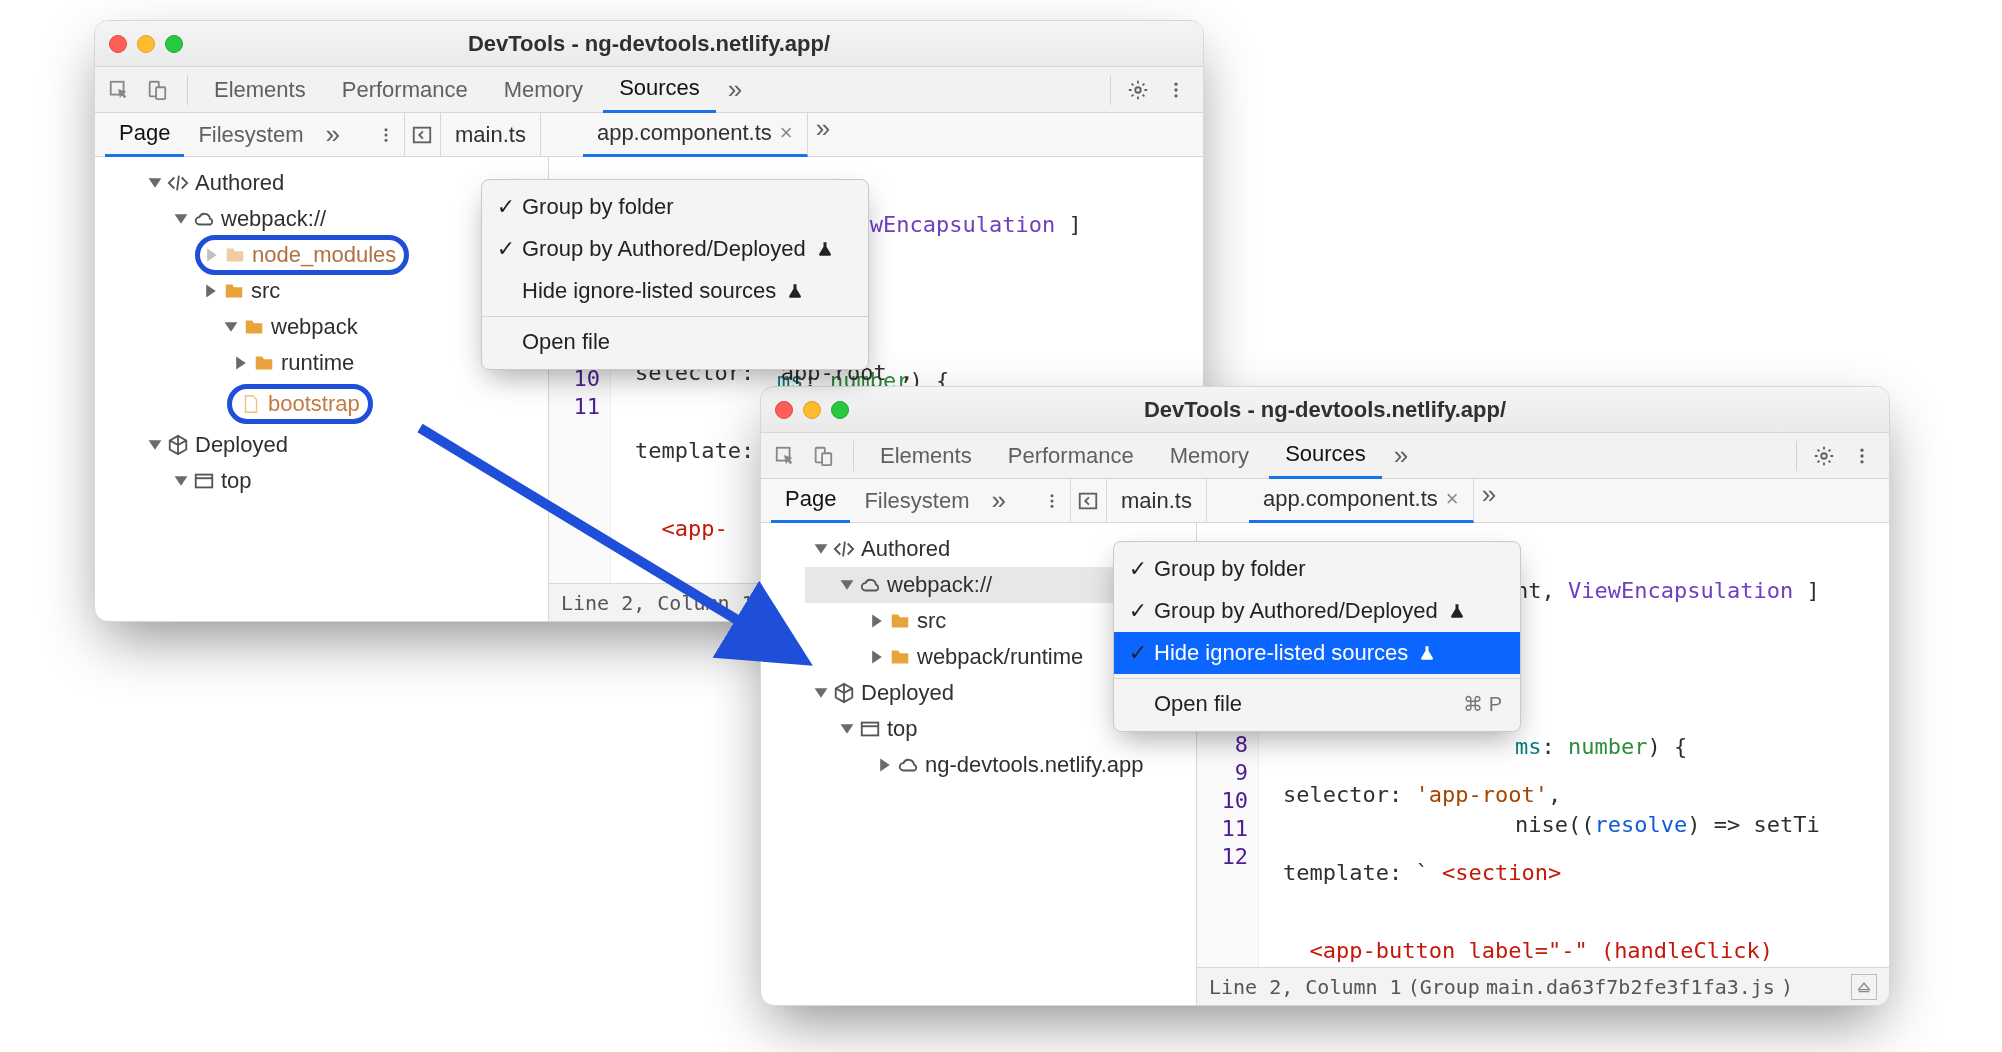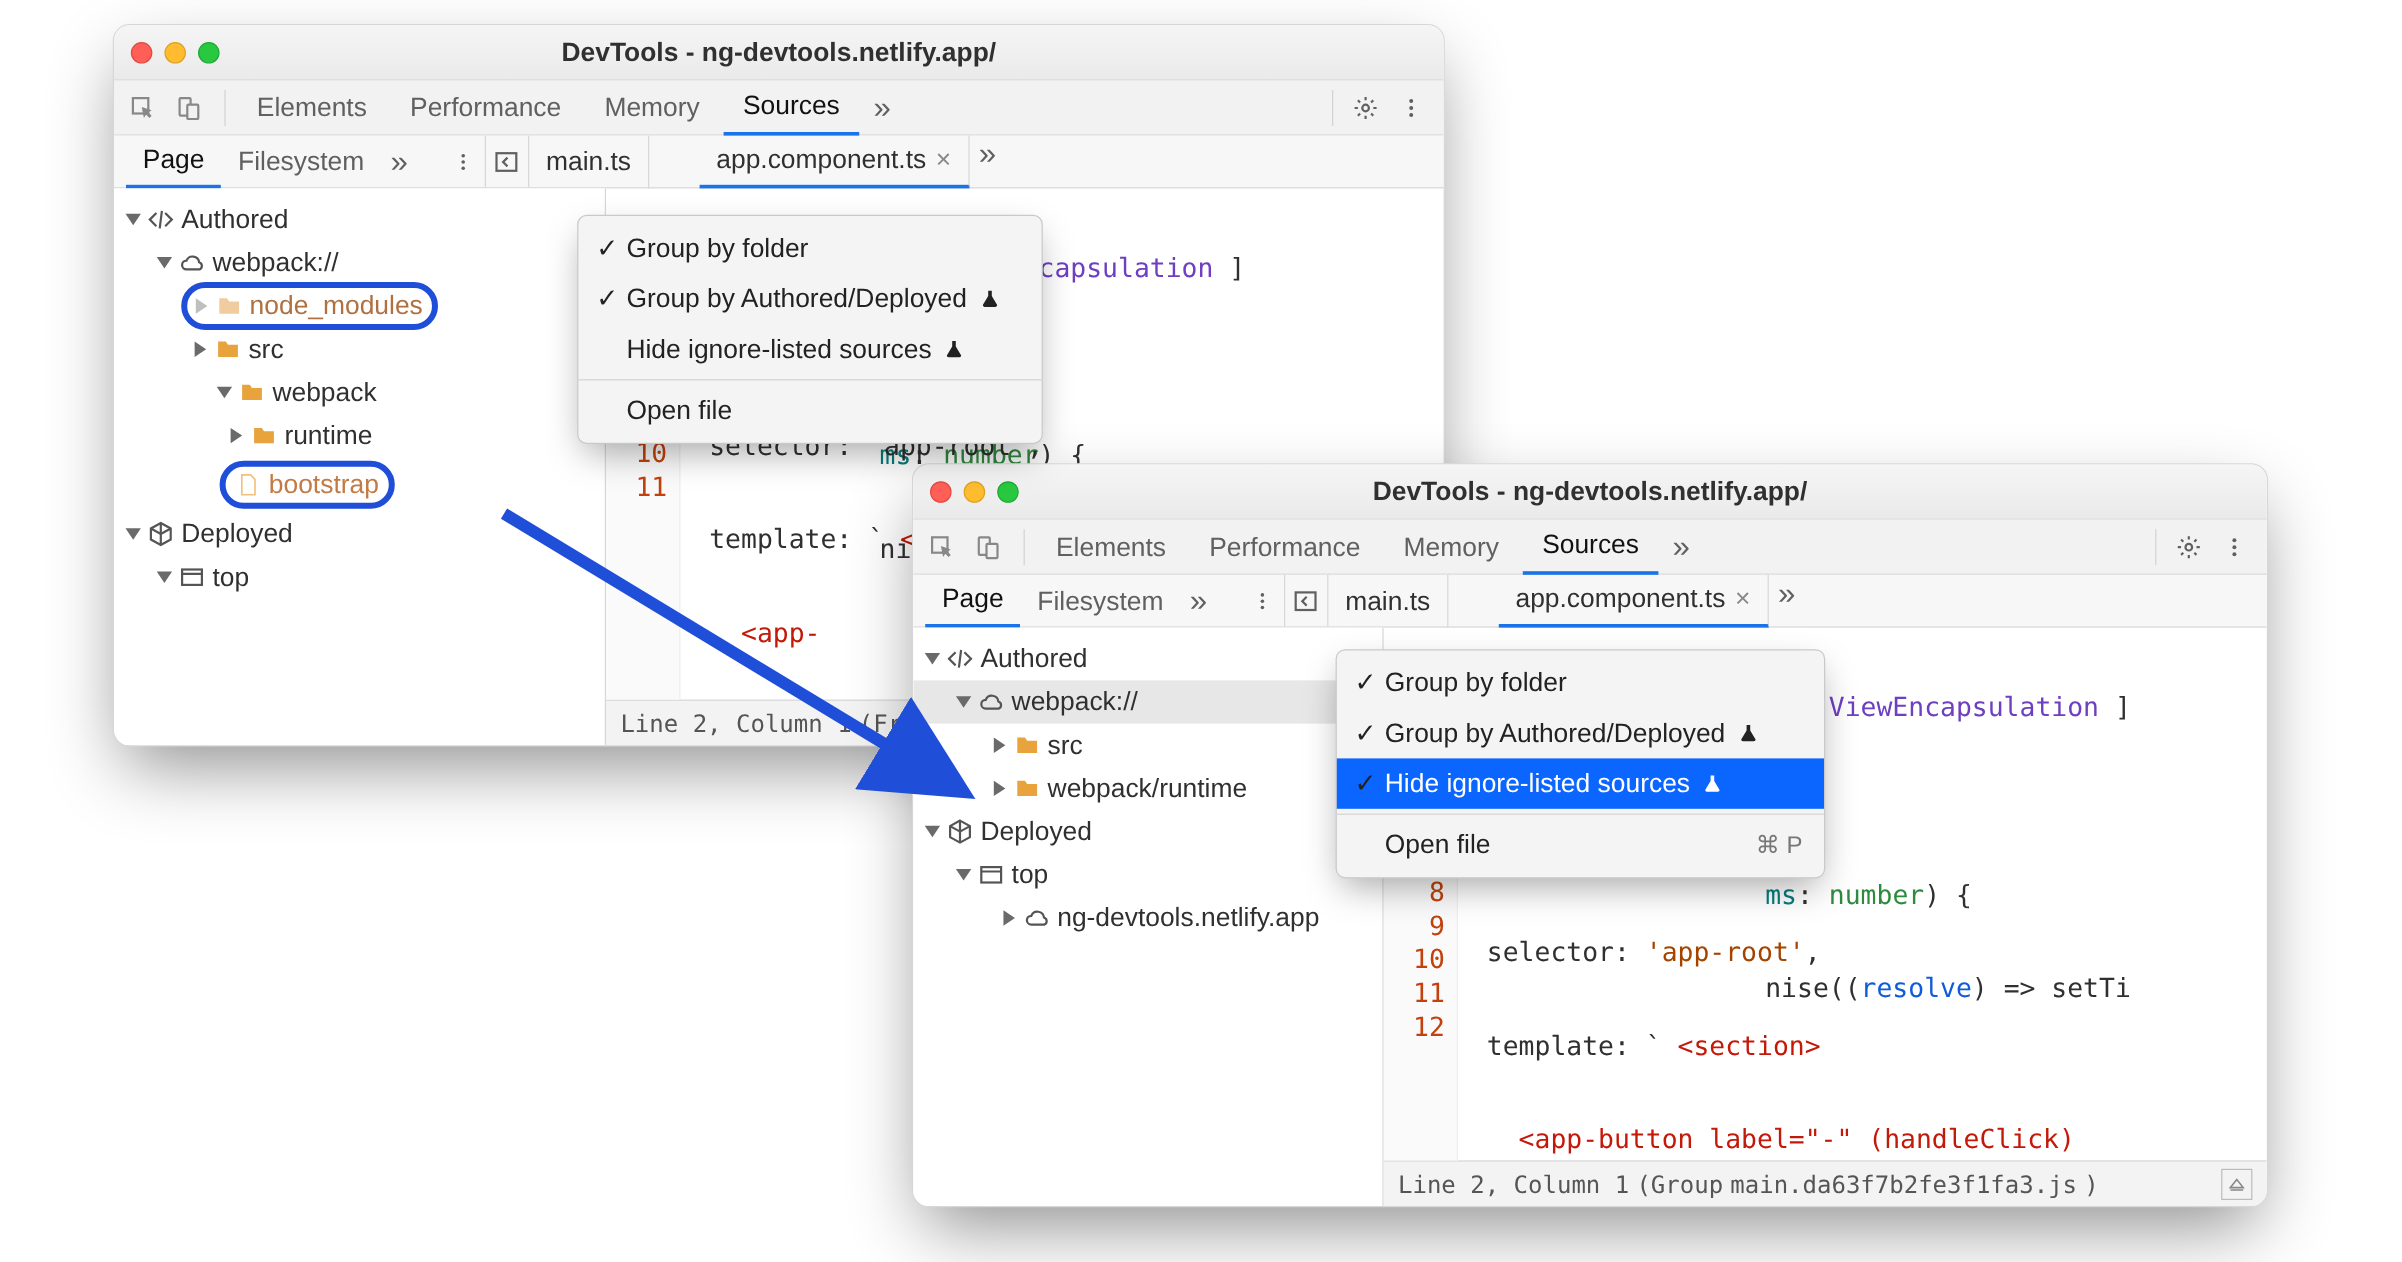--- a/index.html
+++ b/index.html
@@ -67,21 +67,21 @@
   .filetabs { display:flex; align-items:center;gap:42px;}
   .filetab { height:44px; display:flex; align-items:center; padding:0 14px; border-right:1px solid #d7d7d7; font-size:22px; color:#303030; gap:8px;}
   .filetab.active { border-bottom:3px solid #1a73e8;}
   .more { width:36px; display:flex; align-items:center; justify-content:center; color:#606060;}
   .navprev { width:36px; display:flex; align-items:center; justify-content:center; color:#606060; border-right:1px solid #d7d7d7;}
 
   
   .body { display:flex; height:calc(100% - 46px - 46px - 44px); }
   .nav {
     width: 410px; border-right:1px solid #d7d7d7;
-    background:#ffffff; overflow:hidden;
+    background:#ffffff; overflow:hidden;margin-left:44px;
   }
   .tree { padding:8px 0; font-size:22px; }
   .node { display:flex; align-items:center; height:36px; white-space:nowrap;}
   .node.selected { background:#e7e7e7; }
   .tri { width:16px; height:16px; color:#6a6a6a; margin-right:4px;}
   .ic  { width:22px; height:22px; margin-right:6px; color:#888; flex-shrink:0;}
   .folder-ic { fill:#e8a33d; }
   .folder-ic.light { fill:#f0cc9e; }
   .file-ic   { fill:#fff; stroke:#f3c07a; stroke-width:1.5px;}
   .label { color:#303030; }
@@ -91,21 +91,21 @@
     border:5px solid #1f4ed8;
     border-radius:22px;
     padding:0 8px 0 4px;
     height:40px;
     display:inline-flex; align-items:center;
   }
 
   
   .code { flex:1 1 auto; display:flex; flex-direction:column; overflow:hidden; font-family: ui-monospace, Menlo, Consolas, monospace; font-size:22px;}
   .codebody { flex:1 1 auto; display:flex; overflow:hidden;}
-  .gutter { text-align:right; padding:4px 10px 4px 0; color:#c2410c; background:#fafafa; border-right:1px solid #eee; width:62px;}
+  .gutter { text-align:right; padding:4px 10px 4px 0; color:#4c1d95; background:#fafafa; border-right:1px solid #eee; width:62px;}
   .gutter div { height:28px; line-height:28px;}
   .src { padding:4px 0 4px 8px; white-space:pre; color:#303030; }
   .src div { height:28px; line-height:28px;} .teal{color:#067d7d;} .green{color:#2e8b3e;} .blue{color:#105bd8;} .purple{color:#6e3fc0;} .brown{color:#a34500;} .red{color:#c41808;}
 
   
   .status { height:38px; border-top:1px solid #d7d7d7; background:#f3f3f3; display:flex; align-items:center; padding:0 12px; font-size:20px; color:#555; gap:6px;}
   .status .u { }
   .eject { margin-left:auto; width:26px; height:26px; border:1px solid #bbb; display:flex; align-items:center; justify-content:center; color:#888;}
 
   

